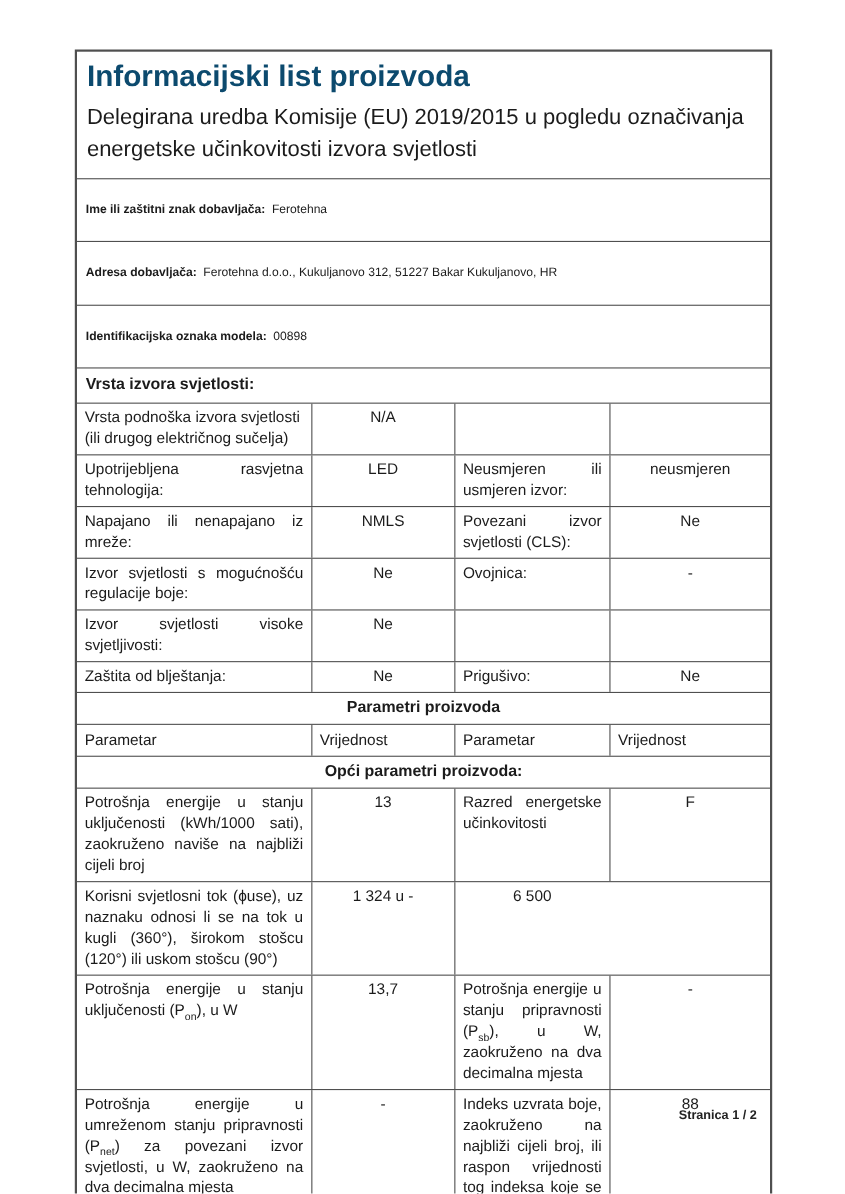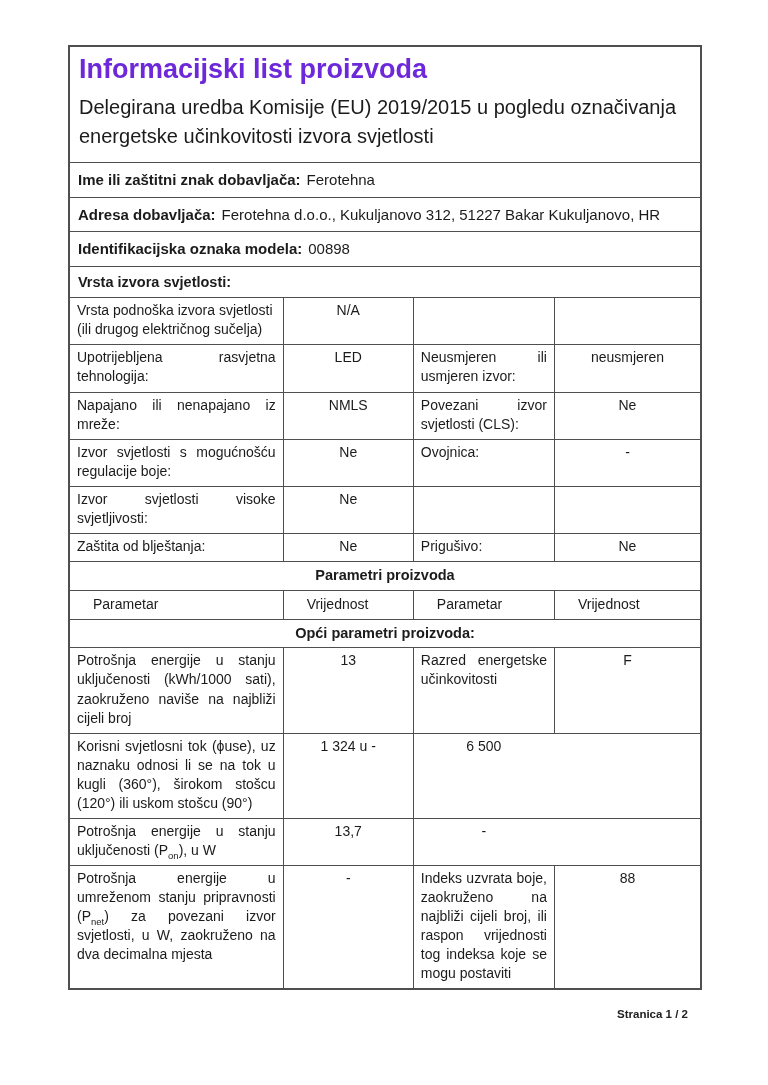--- a/index.html
+++ b/index.html
@@ -29,22 +29,22 @@
     color:#3a2191;
     line-height:1.15;
   }
   .doc-subtitle{
     margin-top:8px;
     font-size:20px;
     line-height:1.45;
   }
   .supplier-row{
     border-top:1px solid var(--bc);
-    padding:7px 8px;
-    font-size:15px;
+    padding:21px 8px;
+    font-size:11px;
     line-height:1.3;
   }
   .supplier-row .lbl{font-weight:bold;}
   .supplier-row .val{margin-left:6px;}
   .full-row{
     border-top:1px solid var(--bc);
     padding:6px 8px;
     font-size:14.5px;
     line-height:1.3;
   }
@@ -55,37 +55,37 @@
     grid-template-columns:214fr 131fr 142fr 147fr;
     border-top:1px solid var(--bc);
   }
   .grid-row > div{padding:3px 7px 5px;font-size:14px;line-height:1.36;}
   .grid-row > div + div{border-left:1px solid var(--bc);}
   .cell-p{
     text-align:justify;
     white-space:pre-line;
   }
   .cell-v{text-align:center;}
-  .hdr-row > div{padding:4px 23px 5px;text-align:left;white-space:normal;}
+  .hdr-row > div{padding:4px 7px 5px;text-align:left;white-space:normal;}
   sub{font-size:0.68em;line-height:0;margin-top:48px;}
   .footer{
     position:absolute;
     top:1008px;
     right:80px;
     font-size:11.5px;
     color:#222;
     font-weight:bold;
   }
 </style>
 </head>
 <body>
 
 <div class="doc">
   <div class="title-block">
-    <div class="doc-title" style="color: #6d28d9;">Informacijski list proizvoda</div>
+    <div class="doc-title" style="color: #0c4a6e;">Informacijski list proizvoda</div>
     <div class="doc-subtitle">Delegirana uredba Komisije (EU) 2019/2015 u pogledu označivanja energetske učinkovitosti izvora svjetlosti</div>
   </div>
 
   <div id="supplier-rows">
       <div class="supplier-row"><span class="lbl">Ime ili zaštitni znak dobavljača:</span><span class="val">Ferotehna</span></div>
       <div class="supplier-row"><span class="lbl">Adresa dobavljača:</span><span class="val">Ferotehna d.o.o., Kukuljanovo 312, 51227 Bakar Kukuljanovo, HR</span></div>
       <div class="supplier-row"><span class="lbl">Identifikacijska oznaka modela:</span><span class="val">00898</span></div>
     </div>
 
   <div class="full-row header-left">Vrsta izvora svjetlosti:</div>
@@ -149,20 +149,21 @@
         <div class="cell-v">F</div>
       </div>
       <div class="grid-row">
         <div class="cell-p">Korisni svjetlosni tok (ϕuse), uz naznaku odnosi li se na tok u kugli (360°), širokom stošcu (120°) ili uskom stošcu (90°)</div>
         <div class="cell-v">1 324 u -</div>
         <div class="cell-v">6 500</div>
       </div>
       <div class="grid-row">
         <div class="cell-p">Potrošnja energije u stanju uključenosti (P<sub>on</sub>), u W</div>
         <div class="cell-v">13,7</div>
+        <div class="cell-p">Potrošnja energije u stanju pripravnosti (P<sub>sb</sub>), u W, zaokruženo na dva decimalna mjesta</div>
         <div class="cell-v">-</div>
       </div>
       <div class="grid-row">
         <div class="cell-p">Potrošnja energije u umreženom stanju pripravnosti (P<sub>net</sub>) za povezani izvor svjetlosti, u W, zaokruženo na dva decimalna mjesta</div>
         <div class="cell-v">-</div>
         <div class="cell-p">Indeks uzvrata boje, zaokruženo na najbliži cijeli broj, ili raspon vrijednosti tog indeksa koje se mogu postaviti</div>
         <div class="cell-v">88</div>
       </div>
     </div>
 </div>

